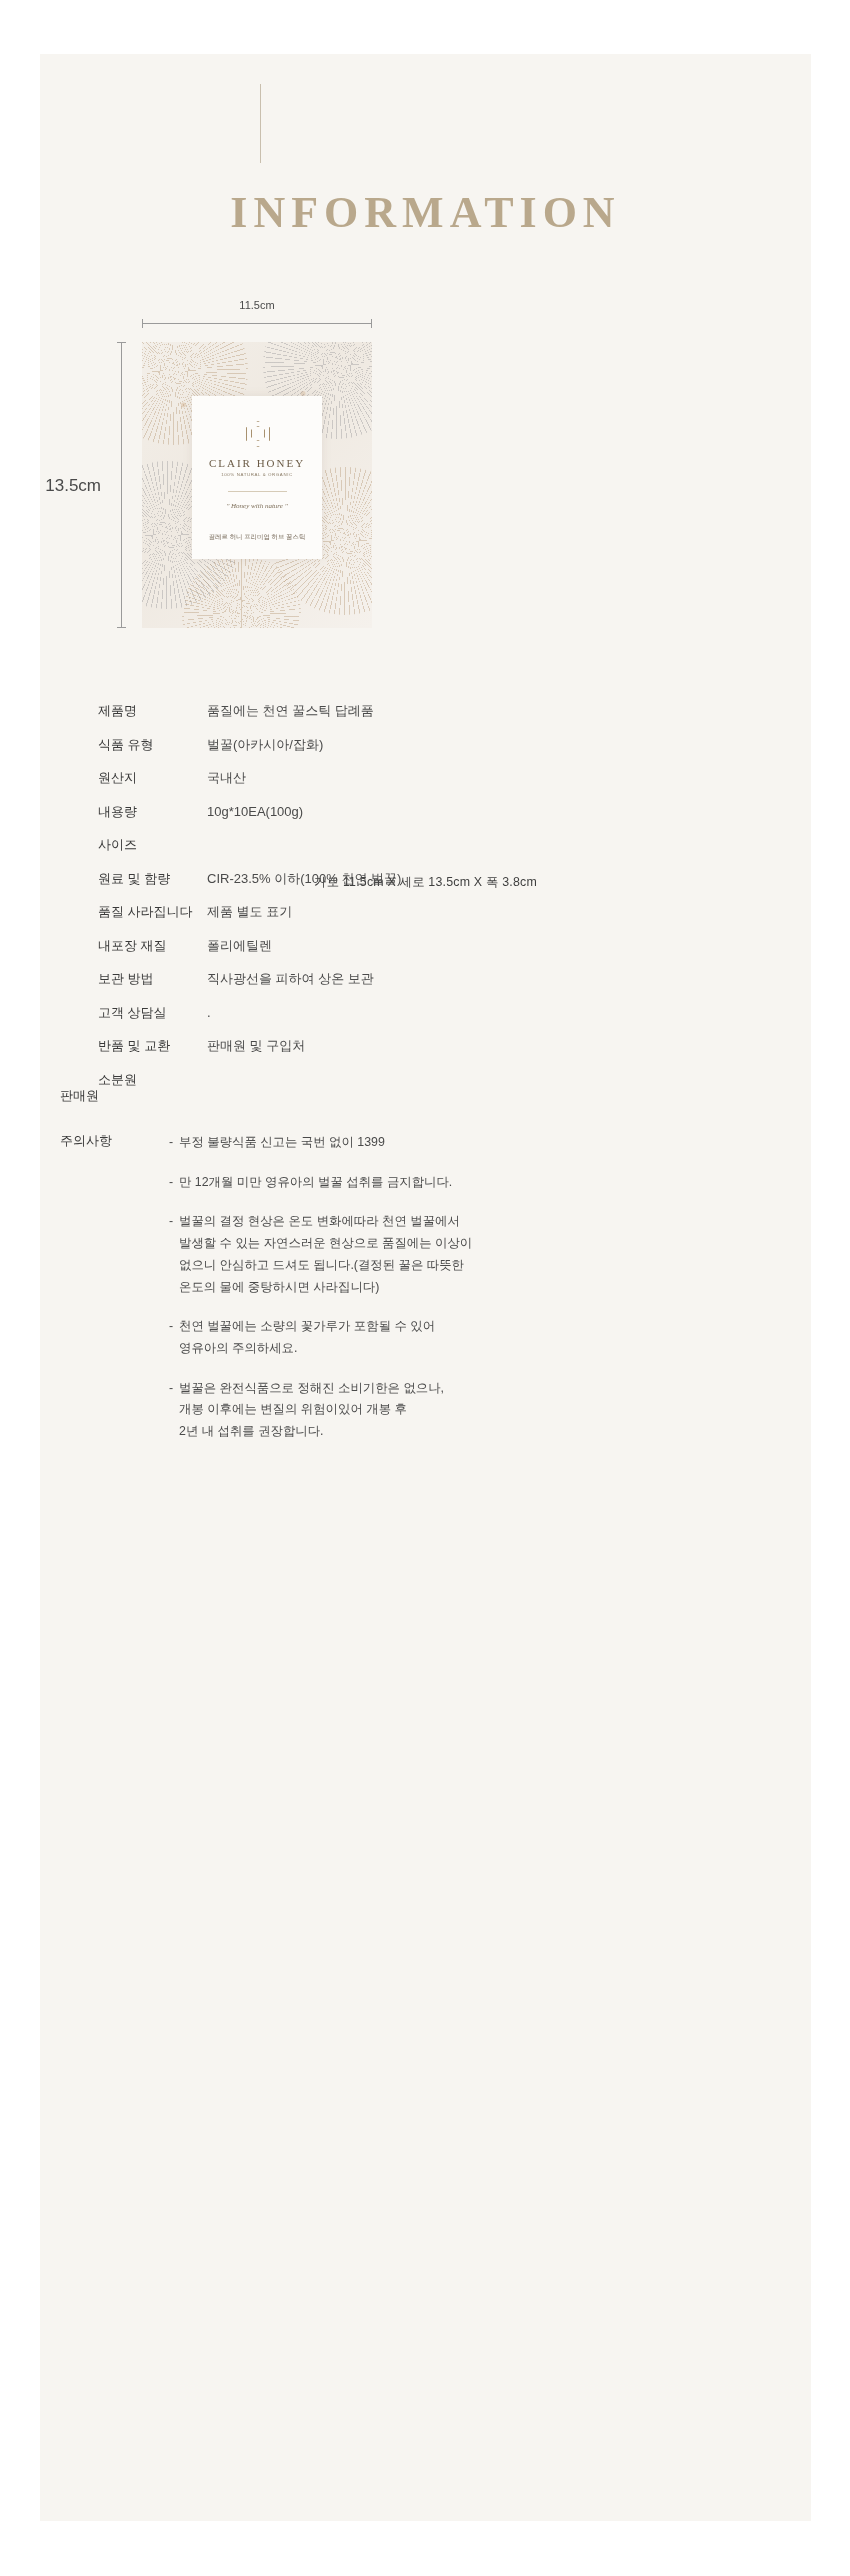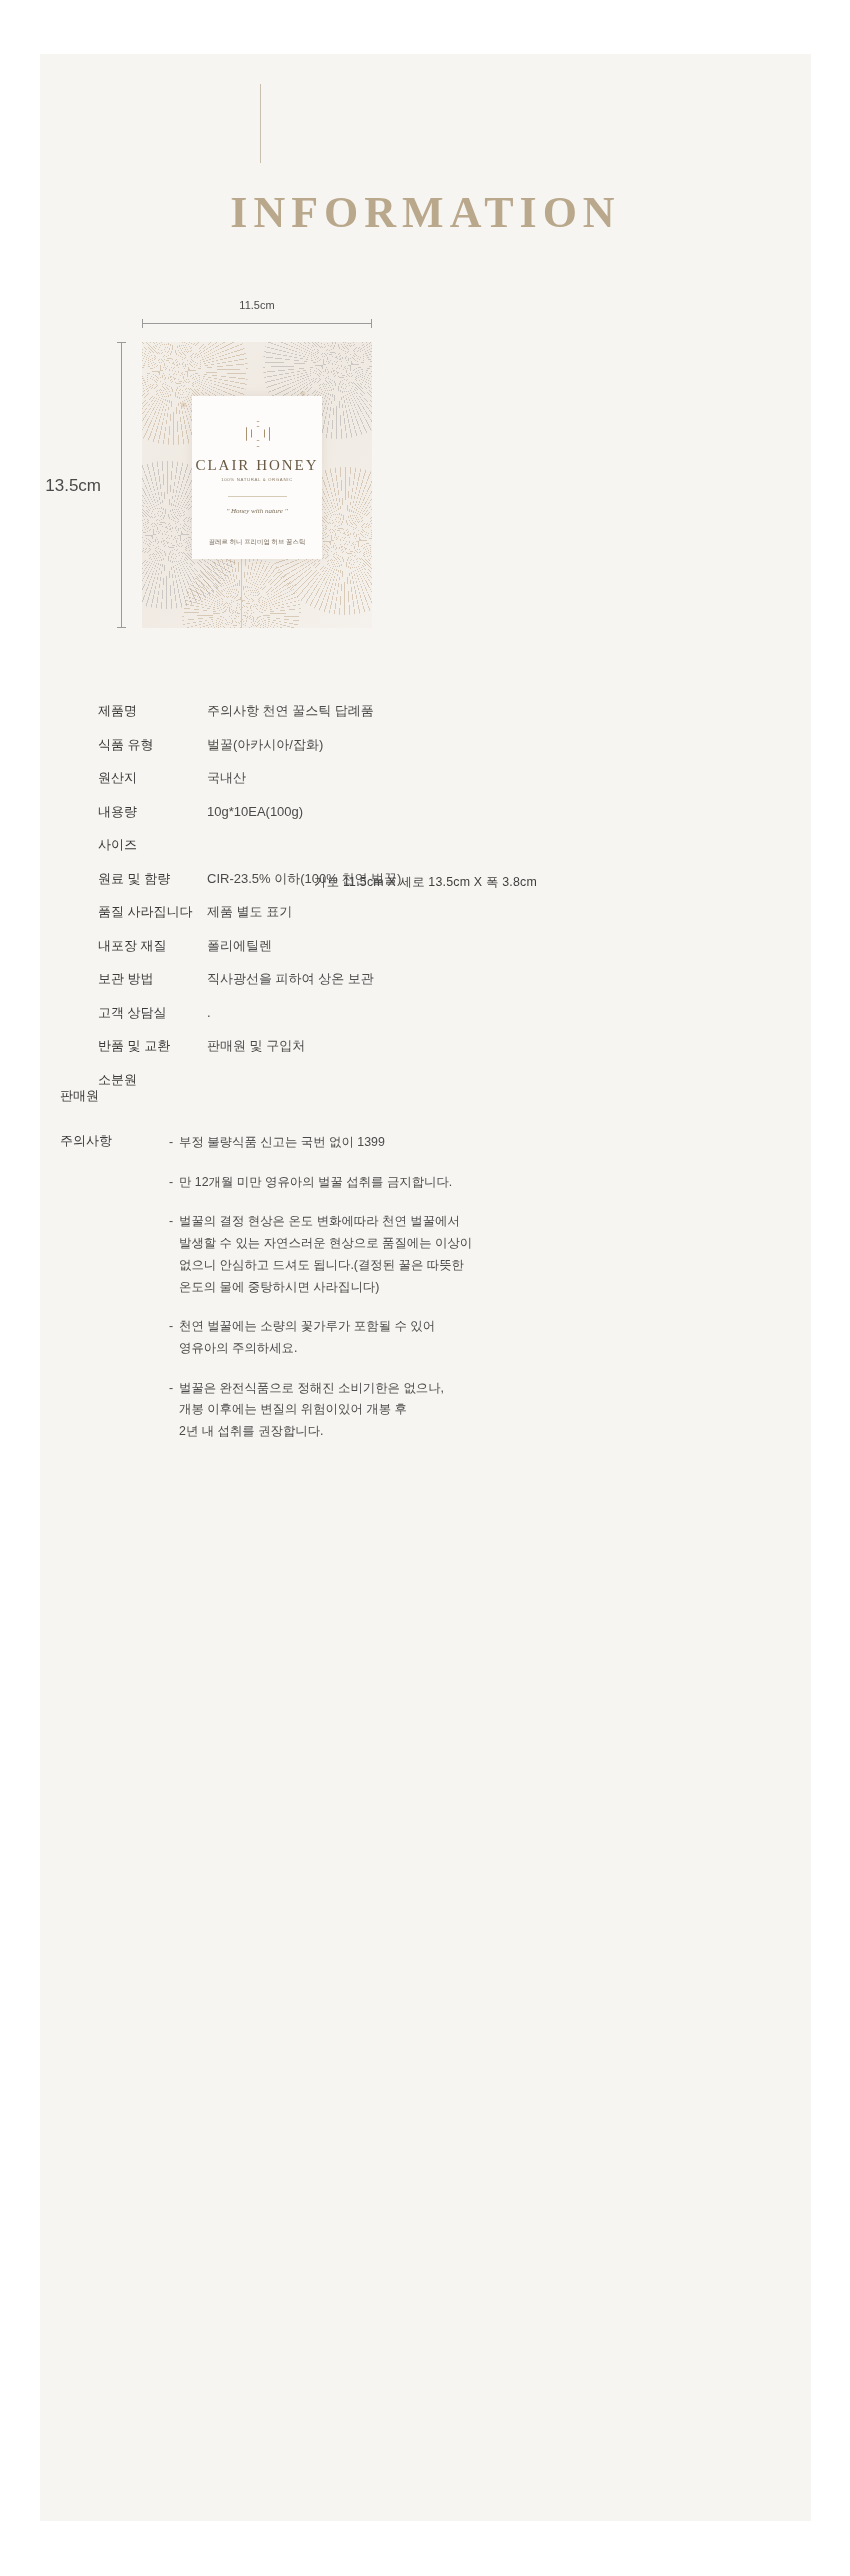--- a/index.html
+++ b/index.html
@@ -116,21 +116,21 @@
   .label-card .crest .hex2 {
     position: absolute;
     left: 11px; top: 8px;
     width: 12px; height: 13px;
     border: 1px solid #a8916f;
     clip-path: polygon(50% 0%, 100% 25%, 100% 75%, 50% 100%, 0% 75%, 0% 25%);
   }
   .label-card .brand {
     margin-top: 9px;
     font-family: "Liberation Serif", serif;
-    font-size: 15px;
+    font-size: 11px;
     letter-spacing: 2px;
     color: #6a5a45;
   }
   .label-card .brand-sub {
     margin-top: 3px;
     font-size: 4.4px;
     letter-spacing: 0.6px;
     color: #8b7c66;
   }
   .label-card .rule {
@@ -307,21 +307,21 @@
 프리미엄 허브 꿀스틱</div>
       </div>
     </div>
 
     <div class="dim-caption">가로  11.5cm X 세로 13.5cm X 폭 3.8cm</div>
   </div>
 
   <div class="spec">
     <div class="spec-row">
       <div class="spec-label">제품명</div>
-      <div class="spec-value">주의사항 천연 꿀스틱 답례품</div>
+      <div class="spec-value">품질에는 천연 꿀스틱 답례품</div>
     </div>
     <div class="spec-row">
       <div class="spec-label">식품 유형</div>
       <div class="spec-value">벌꿀(아카시아/잡화)</div>
     </div>
     <div class="spec-row">
       <div class="spec-label">원산지</div>
       <div class="spec-value">국내산</div>
     </div>
     <div class="spec-row">

